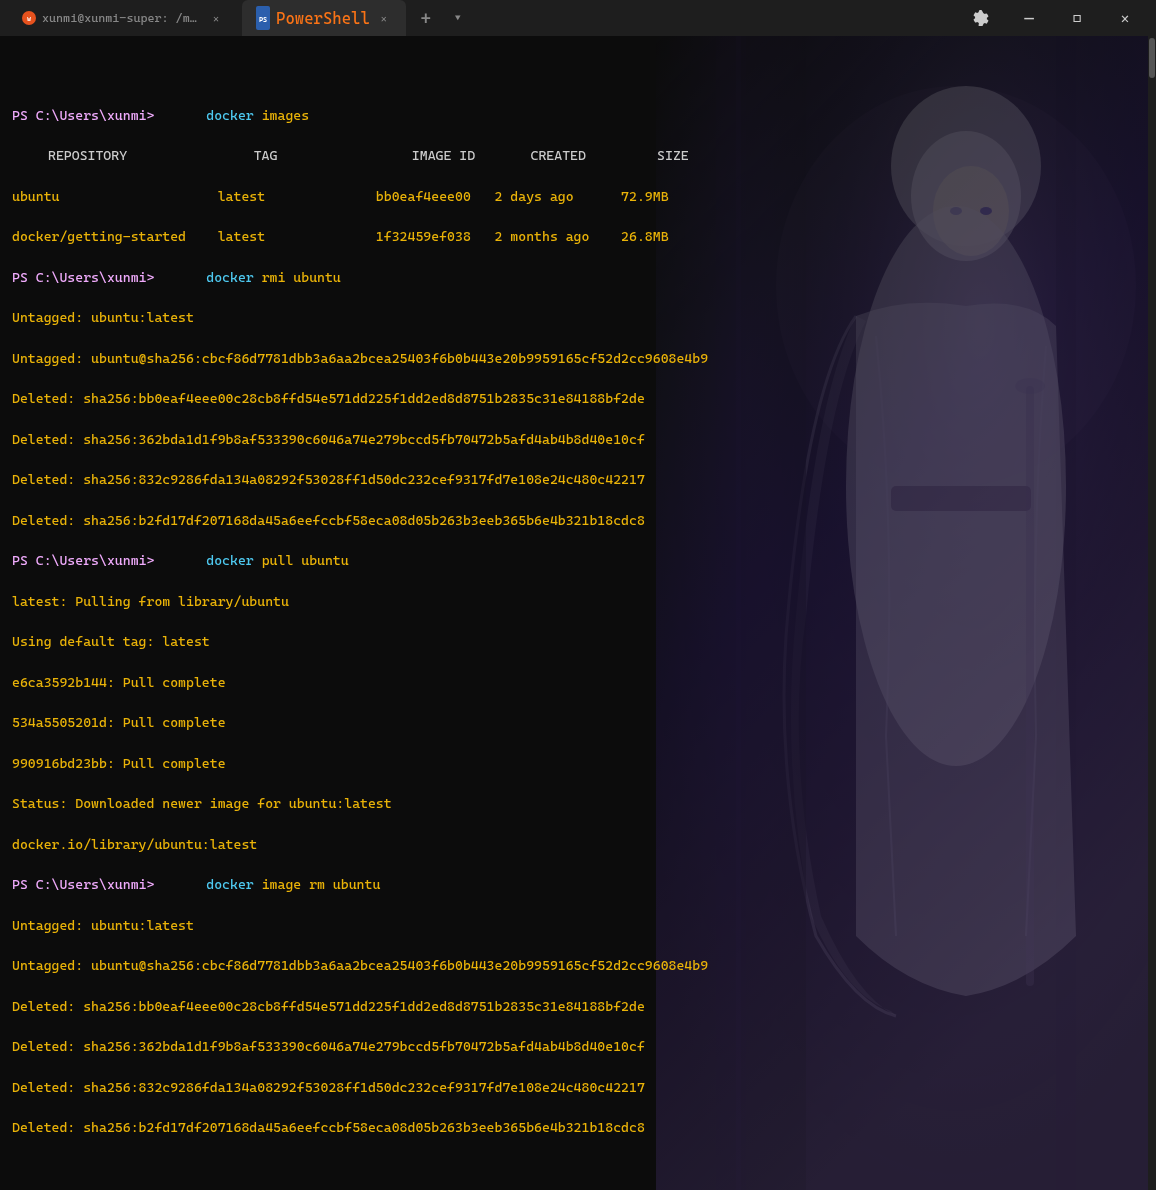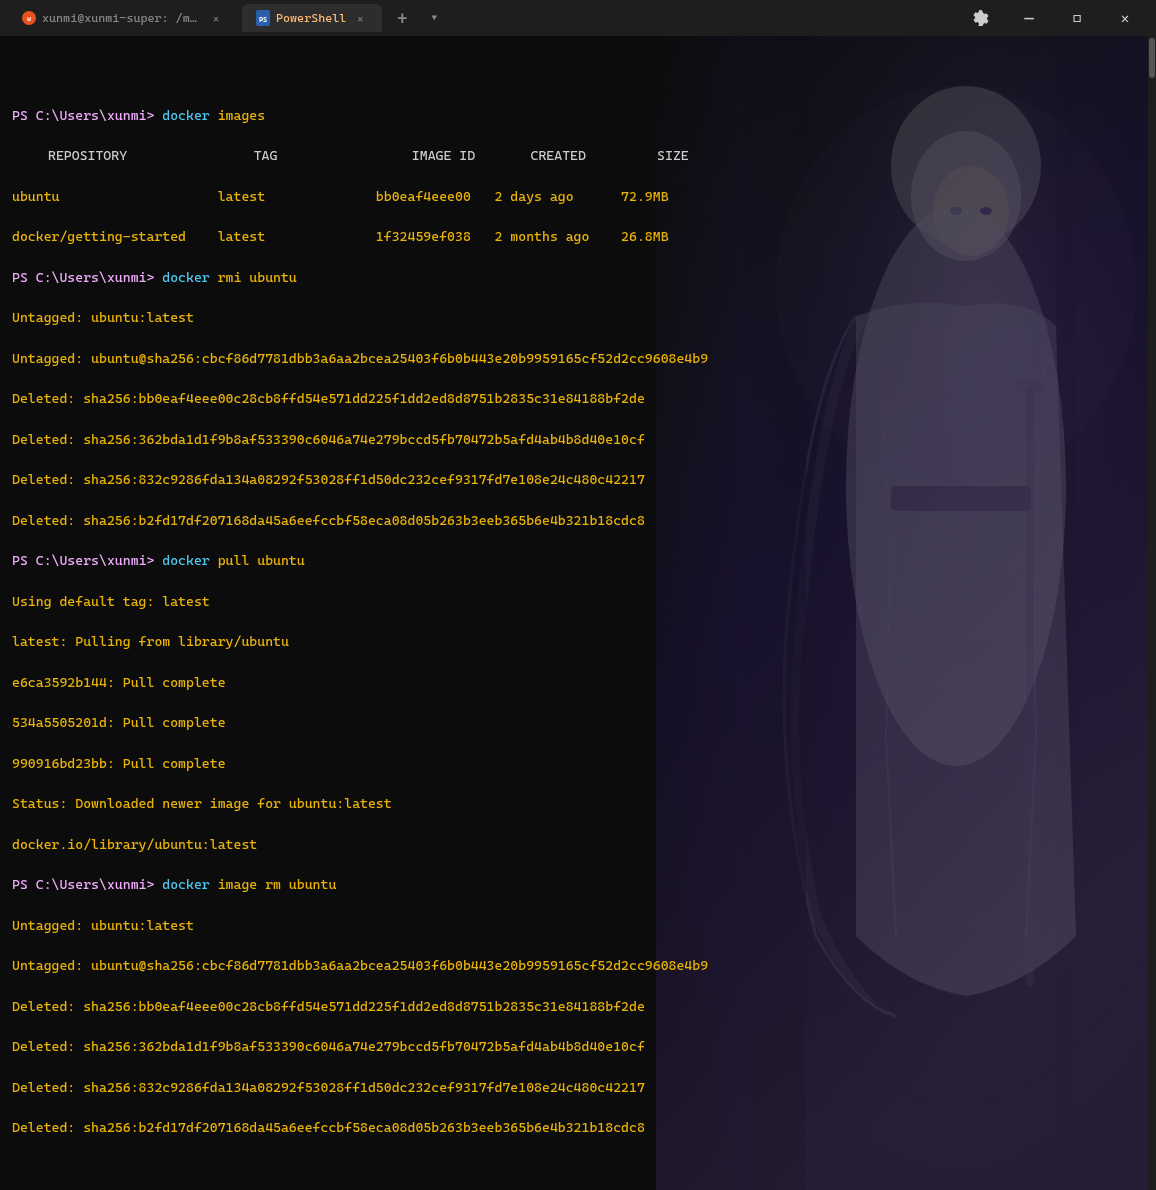--- a/index.html
+++ b/index.html
@@ -155,21 +155,21 @@
       position: relative;
       z-index: 10;
       padding: 8px 12px;
       color: #cccccc;
       font-size: 13.5px;
       line-height: 1.5;
       white-space: pre;
       font-family: 'Cascadia Code', 'Consolas', 'Courier New', monospace;
     }
 
-    .cmd-keyword { color: #4ec9f0; font-weight: 500; }
+    .cmd-keyword { color: #4ec9f0; font-weight: 500; margin-left: 44px; }
     .cmd-prompt { color: #f0abfc; }
     .text-normal { color: #eab308; }
     .text-header { color: #cccccc; padding-left: 36px; }
     @keyframes blink {
       50% { opacity: 0; }
     }
 
     .line { display: block; }
 
     .scroll-indicator {
@@ -204,27 +204,27 @@
           <svg width="10" height="10" viewBox="0 0 10 10">
             <circle cx="5" cy="5" r="4" fill="#e6521e"></circle>
             <text x="5" y="8" text-anchor="middle" font-size="6" fill="white" font-weight="bold">W</text>
           </svg>
         </span>
         <span style="font-size:12px;color:#888;max-width:160px;overflow:hidden;text-overflow:ellipsis;white-space:nowrap;">xunmi@xunmi-super: /mnt/c/Users/xunmi</span>
         <span class="tab-close">✕</span>
       </div>
 
       <div class="tab active">
-        <span class="tab-icon-ps" style="background:#2b5fad;border-radius:2px;width:14px;height:16px;display:inline-flex;align-items:center;justify-content:center;">
+        <span class="tab-icon-ps" style="background:#2b5fad;border-radius:2px;width:14px;height:24px;display:inline-flex;align-items:center;justify-content:center;">
           <svg width="14" height="14" viewBox="0 0 14 14">
             <rect width="14" height="14" rx="2" fill="#2b5fad"></rect>
             <text x="7" y="10.5" text-anchor="middle" font-size="7" fill="white" font-weight="bold">PS</text>
           </svg>
         </span>
-        <span style="font-size:12px;color:#fdba74;">PowerShell</span>
+        <span style="font-size:16px;color:#f97316;">PowerShell</span>
         <span class="tab-close">✕</span>
       </div>
 
       <div class="add-tab-btn">+</div>
       <div class="dropdown-btn">▾</div>
     </div>
 
     <div class="title-bar-controls">
       <div class="ctrl-btn" title="Settings">
         <svg width="16" height="16" viewBox="0 0 16 16" fill="#ccc">
@@ -297,22 +297,22 @@
 <span class="line"><span class="text-normal">ubuntu                    latest              bb0eaf4eee00   2 days ago      72.9MB</span></span>
 <span class="line"><span class="text-normal">docker/getting-started    latest              1f32459ef038   2 months ago    26.8MB</span></span>
 <span class="line"><span class="cmd-prompt">PS C:\Users\xunmi&gt; </span><span class="cmd-keyword">docker</span><span class="text-normal"> rmi ubuntu</span></span>
 <span class="line"><span class="text-normal">Untagged: ubuntu:latest</span></span>
 <span class="line"><span class="text-normal">Untagged: ubuntu@sha256:cbcf86d7781dbb3a6aa2bcea25403f6b0b443e20b9959165cf52d2cc9608e4b9</span></span>
 <span class="line"><span class="text-normal">Deleted: sha256:bb0eaf4eee00c28cb8ffd54e571dd225f1dd2ed8d8751b2835c31e84188bf2de</span></span>
 <span class="line"><span class="text-normal">Deleted: sha256:362bda1d1f9b8af533390c6046a74e279bccd5fb70472b5afd4ab4b8d40e10cf</span></span>
 <span class="line"><span class="text-normal">Deleted: sha256:832c9286fda134a08292f53028ff1d50dc232cef9317fd7e108e24c480c42217</span></span>
 <span class="line"><span class="text-normal">Deleted: sha256:b2fd17df207168da45a6eefccbf58eca08d05b263b3eeb365b6e4b321b18cdc8</span></span>
 <span class="line"><span class="cmd-prompt">PS C:\Users\xunmi&gt; </span><span class="cmd-keyword">docker</span><span class="text-normal"> pull ubuntu</span></span>
+<span class="line"><span class="text-normal">latest: Pulling from library/ubuntu</span></span>
 <span class="line"><span class="text-normal">Using default tag: latest</span></span>
-<span class="line"><span class="text-normal">latest: Pulling from library/ubuntu</span></span>
 <span class="line"><span class="text-normal">e6ca3592b144: Pull complete</span></span>
 <span class="line"><span class="text-normal">534a5505201d: Pull complete</span></span>
 <span class="line"><span class="text-normal">990916bd23bb: Pull complete</span></span>
 <span class="line"><span class="text-normal">Status: Downloaded newer image for ubuntu:latest</span></span>
 <span class="line"><span class="text-normal">docker.io/library/ubuntu:latest</span></span>
 <span class="line"><span class="cmd-prompt">PS C:\Users\xunmi&gt; </span><span class="cmd-keyword">docker</span><span class="text-normal"> image rm ubuntu</span></span>
 <span class="line"><span class="text-normal">Untagged: ubuntu:latest</span></span>
 <span class="line"><span class="text-normal">Untagged: ubuntu@sha256:cbcf86d7781dbb3a6aa2bcea25403f6b0b443e20b9959165cf52d2cc9608e4b9</span></span>
 <span class="line"><span class="text-normal">Deleted: sha256:bb0eaf4eee00c28cb8ffd54e571dd225f1dd2ed8d8751b2835c31e84188bf2de</span></span>
 <span class="line"><span class="text-normal">Deleted: sha256:362bda1d1f9b8af533390c6046a74e279bccd5fb70472b5afd4ab4b8d40e10cf</span></span>

